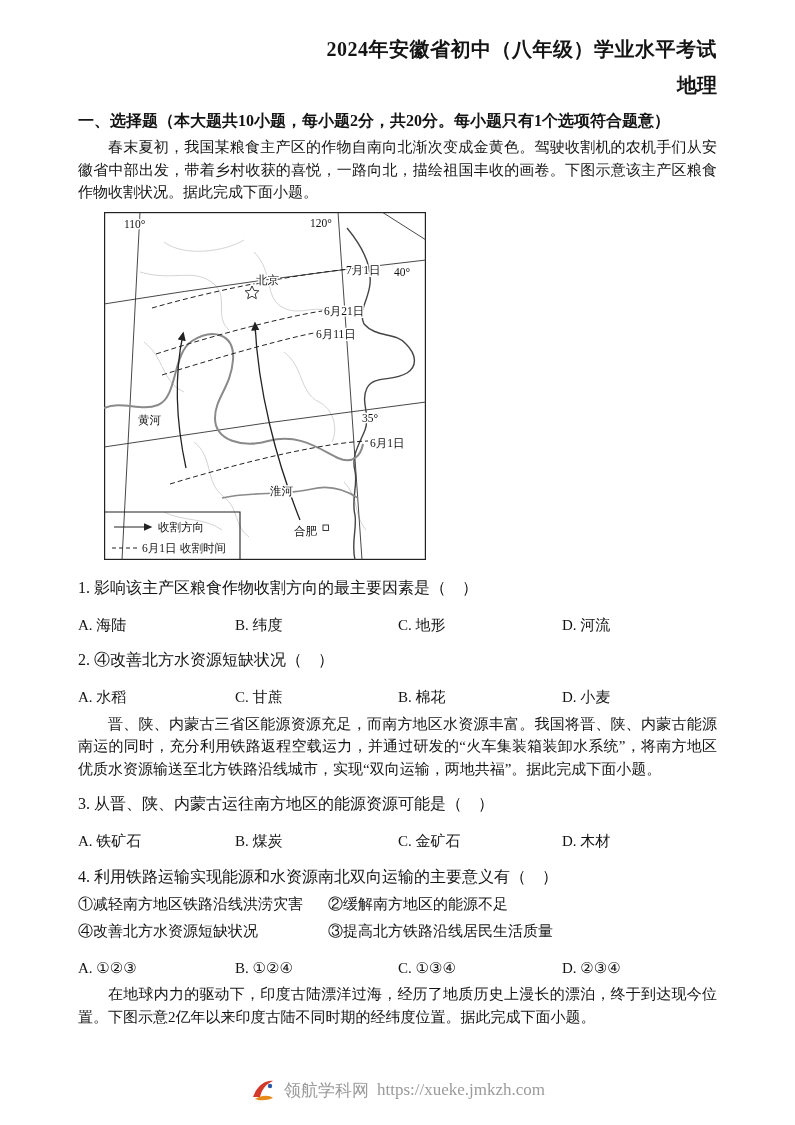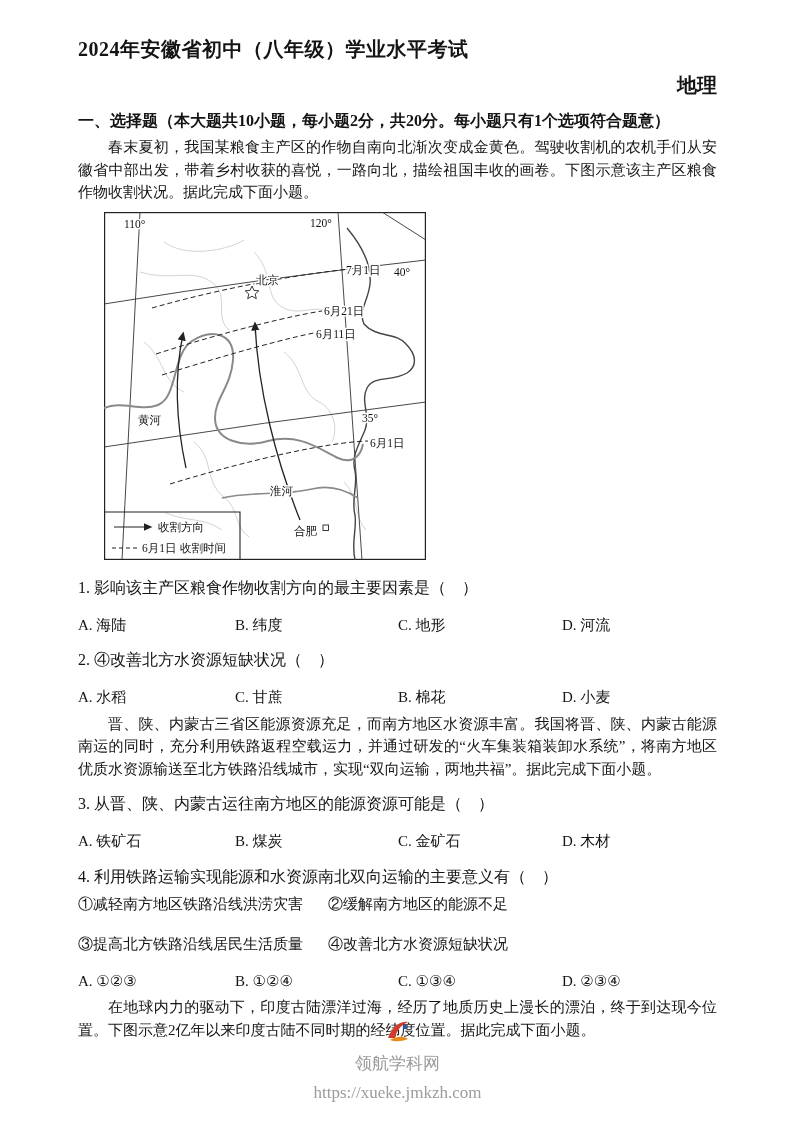--- a/index.html
+++ b/index.html
@@ -6,46 +6,46 @@
   html,body { width:795px; height:1125px; }
   body {
     background:#ffffff;
     color:#141414;
     font-family:"Liberation Serif","DejaVu Serif",serif;
     position:relative;
     overflow:hidden;
   }
   .page { padding:36px 78px 0 78px; }
   .title {
-    text-align:left; font-size:20px; font-weight:bold; letter-spacing:0.5px;
+    text-align:right; font-size:20px; font-weight:bold; letter-spacing:0.5px;
   }
   .subject {
     text-align:right; font-size:20px; font-weight:bold; margin-top:9px;
   }
   .section-heading {
     font-size:16px; font-weight:bold; margin-top:12px; white-space:nowrap;
   }
   .passage {
     font-size:15px; line-height:1.5; text-indent:2em; text-align:justify;
     margin-top:4px;
   }
   .figure { margin:8px 0 6px 0; width:322px;padding-left:26px; }
   .q { font-size:16px; line-height:1.5; margin-top:12px; }
   .opts {
     display:grid; grid-template-columns:157px 163px 164px 1fr;
     font-size:15px; line-height:1.5; margin-top:14px;
   }
   .subitems {
     display:grid; grid-template-columns:250px 1fr;
-    font-size:15px; line-height:1.5; margin-top:4px; row-gap:18px;
+    font-size:15px; line-height:1.5; margin-top:4px; row-gap:5px;
   }
   .footer {
     position:absolute; left:0; bottom:22px; width:100%;
     display:flex; justify-content:center; align-items:center; gap:8px;
-    color:#9b9b9b; font-size:17px;flex-direction:column;
+    color:#9b9b9b; font-size:17px;
   }
   .map-svg text { font-family:"Liberation Serif","DejaVu Serif",serif; }
   .halo { paint-order:stroke; stroke:#ffffff; stroke-width:3px; }
 </style>
 </head>
 <body>
 
 <div class="page">
 
   <div class="title">2024年安徽省初中（八年级）学业水平考试</div>
@@ -165,22 +165,22 @@
     <span>D. 木材</span>
   </div>
 
   <div class="q">
     <span>4.</span>
     <span>利用铁路运输实现能源和水资源南北双向运输的主要意义有（　）</span>
   </div>
   <div class="subitems">
     <span>①减轻南方地区铁路沿线洪涝灾害</span>
     <span>②缓解南方地区的能源不足</span>
+    <span>④改善北方水资源短缺状况</span>
     <span>③提高北方铁路沿线居民生活质量</span>
-    <span>④改善北方水资源短缺状况</span>
   </div>
   <div class="opts">
     <span>A. ①②③</span>
     <span>B. ①②④</span>
     <span>C. ①③④</span>
     <span>D. ②③④</span>
   </div>
 
   <p class="passage">在地球内力的驱动下，印度古陆漂洋过海，经历了地质历史上漫长的漂泊，终于到达现今位置。下图示意2亿年以来印度古陆不同时期的经纬度位置。据此完成下面小题。</p>
 

